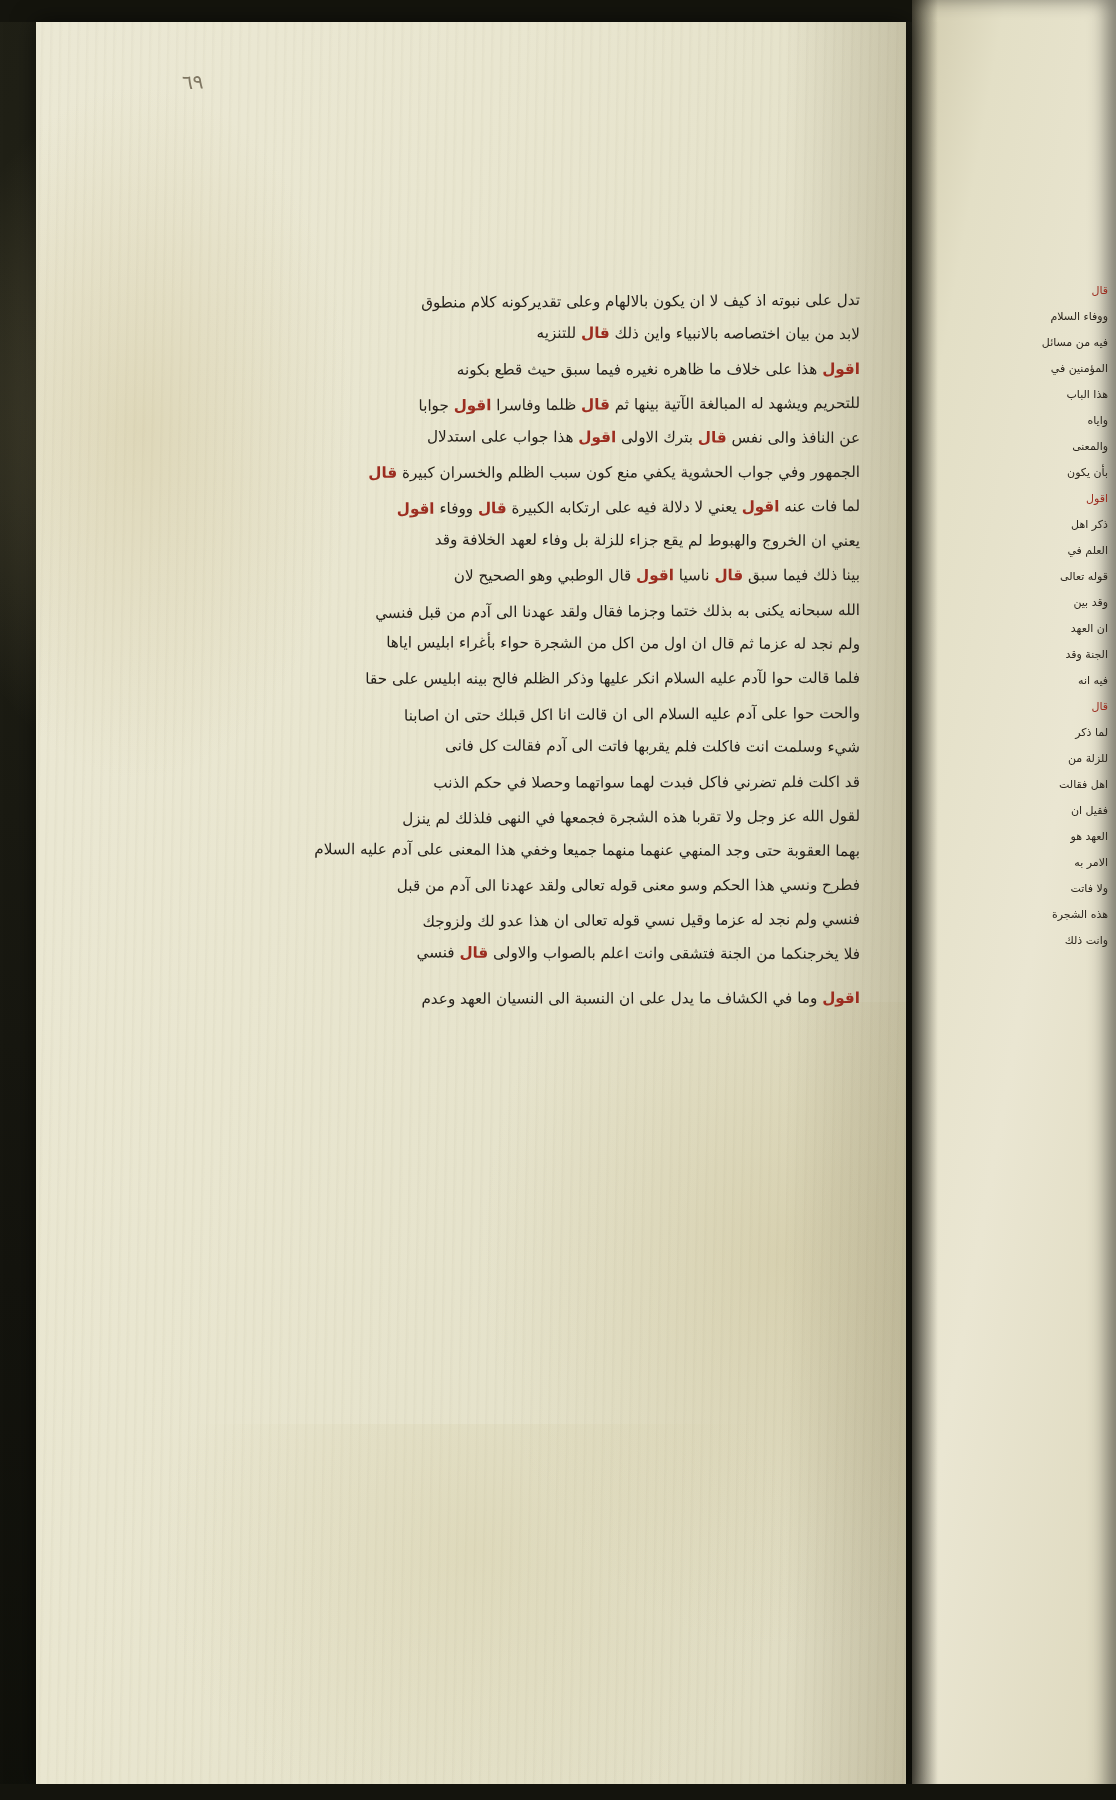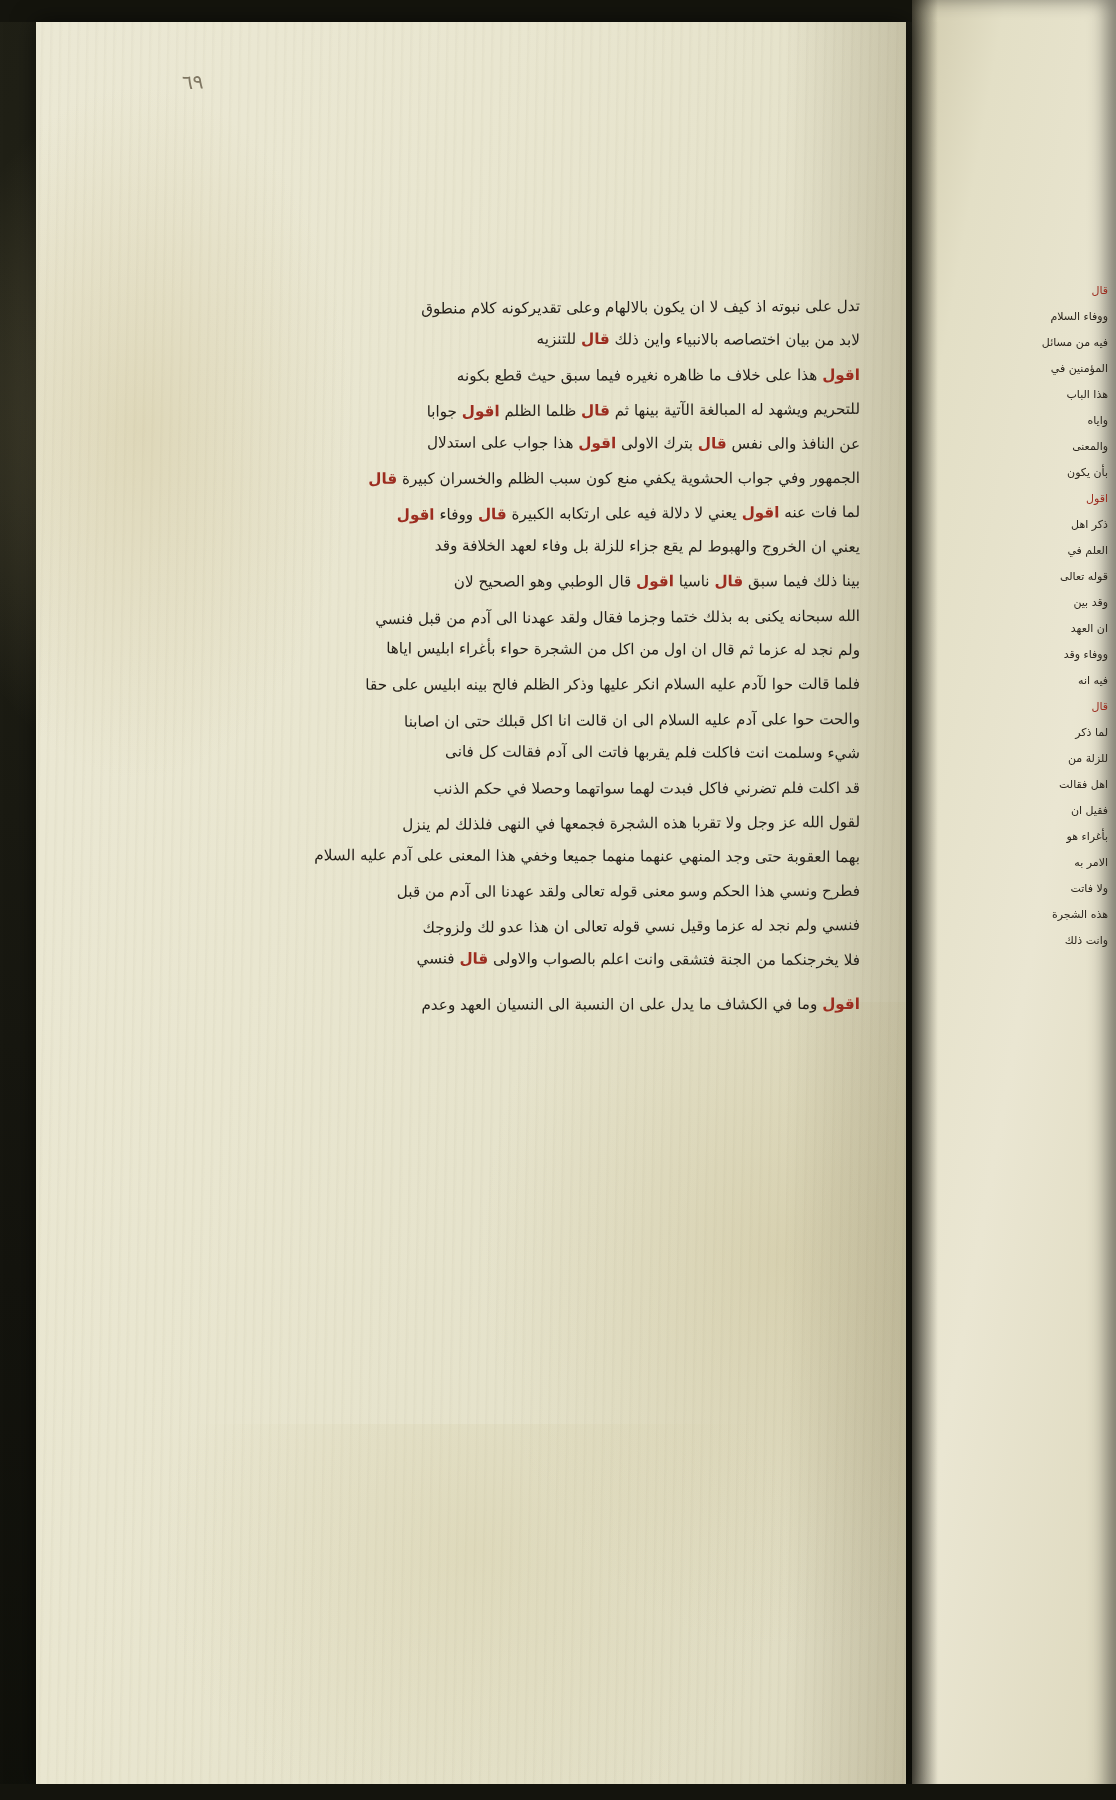--- a/index.html
+++ b/index.html
@@ -87,21 +87,21 @@
     color: #6d6450;
     letter-spacing: 1px;
     transform: rotate(-3deg);
     opacity: .85;
   }
 
   
   .textblock {
     position: absolute;
     right: 46px;
-    top: 267px;
+    top: 261px;
     width: 502px;
     direction: rtl;
     text-align: justify;
   }
   .line {
     display: block;
     font-family: "DejaVu Sans", sans-serif;
     font-size: 15.2px;
     line-height: 34.4px;
     color: #26211a;
@@ -183,49 +183,49 @@
         <div class="nline">هذا الباب</div>
         <div class="nline">واياه</div>
         <div class="nline">والمعنى</div>
         <div class="nline">بأن يكون</div>
         <div class="nline red">اقول</div>
         <div class="nline">ذكر اهل</div>
         <div class="nline">العلم في</div>
         <div class="nline">قوله تعالى</div>
         <div class="nline">وقد بين</div>
         <div class="nline">ان العهد</div>
-        <div class="nline">ووفاء وقد</div>
+        <div class="nline">الجنة وقد</div>
         <div class="nline">فيه انه</div>
         <div class="nline red">قال</div>
         <div class="nline">لما ذكر</div>
         <div class="nline">للزلة من</div>
         <div class="nline">اهل فقالت</div>
         <div class="nline">فقيل ان</div>
-        <div class="nline">بأغراء هو</div>
+        <div class="nline">العهد هو</div>
         <div class="nline">الامر به</div>
         <div class="nline">ولا فاتت</div>
         <div class="nline">هذه الشجرة</div>
         <div class="nline">وانت ذلك</div>
       </div>
   </div>
 
   <div class="leaf">
     <div class="fiber"></div>
     <div class="stain-a"></div>
     <div class="stain-b"></div>
     <div class="stain-c"></div>
     <div class="edge-shade"></div>
 
     <div class="folio-number">٦٩</div>
 
     <div class="textblock" id="main-text">
         <div class="line"><span>تدل على نبوته اذ كيف لا ان يكون بالالهام وعلى تقديركونه كلام منطوق</span></div>
         <div class="line"><span>لابد من بيان اختصاصه بالانبياء واين ذلك </span><span class="red">قال</span><span> للتنزيه</span></div>
         <div class="line"><span class="red">اقول</span><span> هذا على خلاف ما ظاهره نغيره فيما سبق حيث قطع بكونه</span></div>
-        <div class="line"><span>للتحريم ويشهد له المبالغة الآتية بينها ثم </span><span class="red">قال</span><span> ظلما الظلم </span><span class="red">اقول</span><span> جوابا</span></div>
+        <div class="line"><span>للتحريم ويشهد له المبالغة الآتية بينها ثم </span><span class="red">قال</span><span> ظلما وفاسرا </span><span class="red">اقول</span><span> جوابا</span></div>
         <div class="line"><span>عن النافذ والى نفس </span><span class="red">قال</span><span> بترك الاولى </span><span class="red">اقول</span><span> هذا جواب على استدلال</span></div>
         <div class="line"><span>الجمهور وفي جواب الحشوية يكفي منع كون سبب الظلم والخسران كبيرة </span><span class="red">قال</span></div>
         <div class="line"><span>لما فات عنه </span><span class="red">اقول</span><span> يعني لا دلالة فيه على ارتكابه الكبيرة </span><span class="red">قال</span><span> ووفاء </span><span class="red">اقول</span></div>
         <div class="line"><span>يعني ان الخروج والهبوط لم يقع جزاء للزلة بل وفاء لعهد الخلافة وقد</span></div>
         <div class="line"><span>بينا ذلك فيما سبق </span><span class="red">قال</span><span> ناسيا </span><span class="red">اقول</span><span> قال الوطبي وهو الصحيح لان</span></div>
         <div class="line"><span>الله سبحانه يكنى به بذلك ختما وجزما فقال ولقد عهدنا الى آدم من قبل فنسي</span></div>
         <div class="line"><span>ولم نجد له عزما ثم قال ان اول من اكل من الشجرة حواء بأغراء ابليس اياها</span></div>
         <div class="line"><span>فلما قالت حوا لآدم عليه السلام انكر عليها وذكر الظلم فالح بينه ابليس على حقا</span></div>
         <div class="line"><span>والحت حوا على آدم عليه السلام الى ان قالت انا اكل قبلك حتى ان اصابنا</span></div>
         <div class="line"><span>شيء وسلمت انت فاكلت فلم يقربها فاتت الى آدم فقالت كل فانى</span></div>

